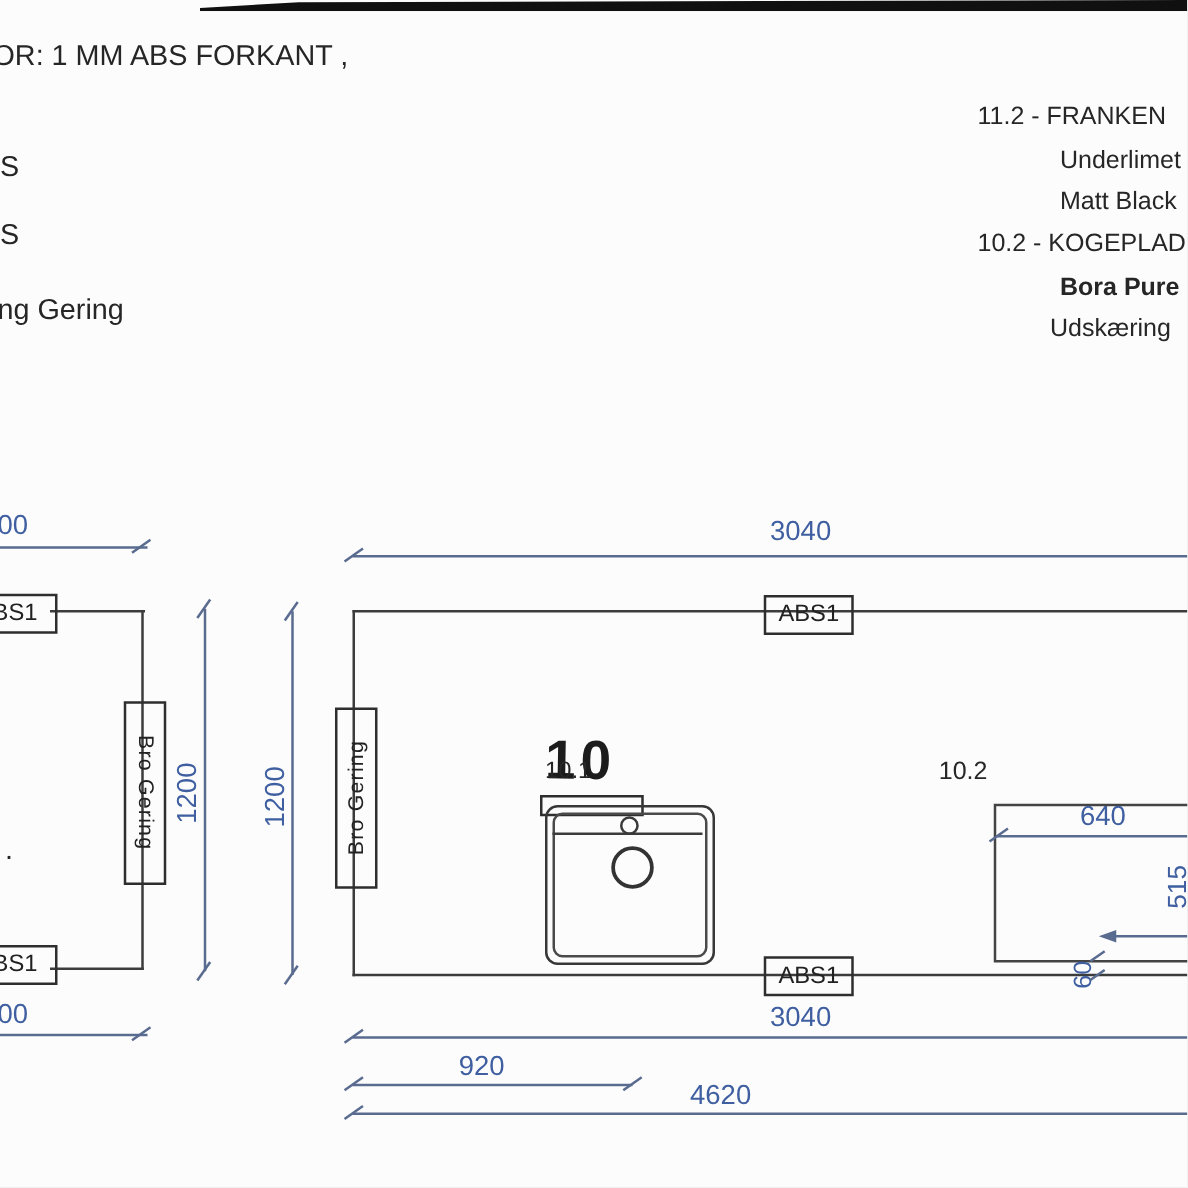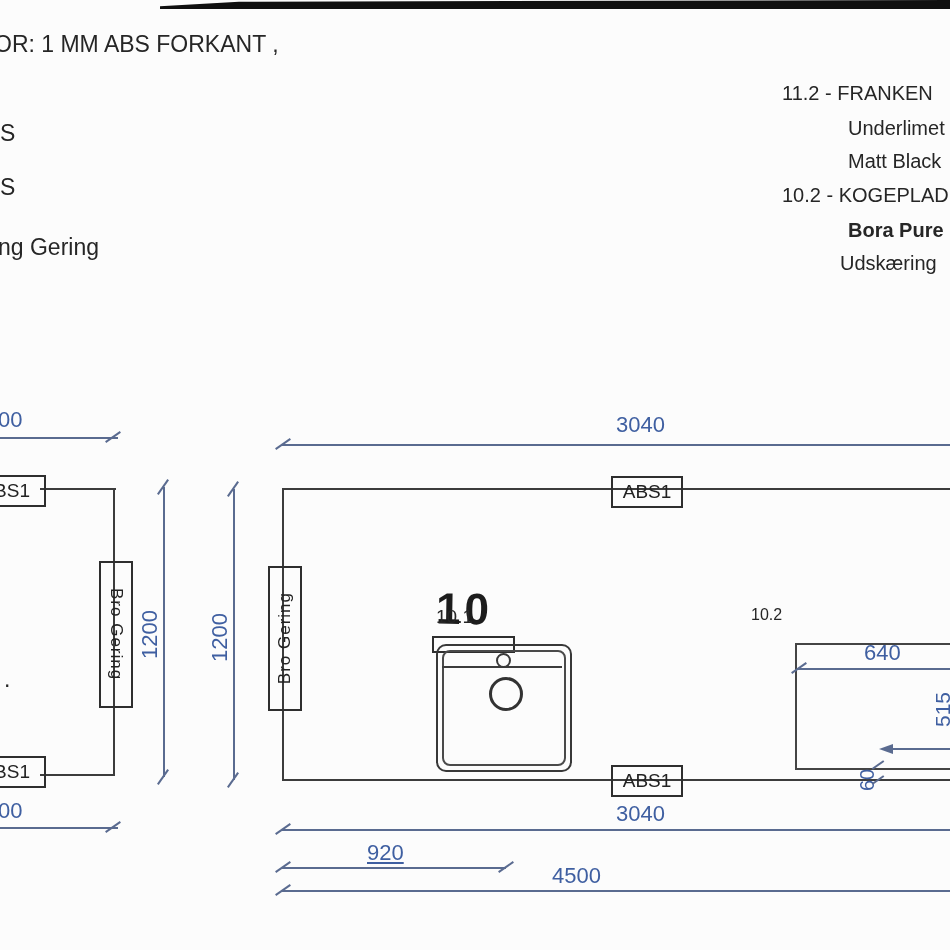--- a/index.html
+++ b/index.html
@@ -100,39 +100,39 @@
   </div>
 
   <div class="dimtext" style="left:616px;top:412px;">3040</div>
   <div class="dimh" style="left:282px;top:444px;width:668px;"></div>
   <div class="tick" style="left:274px;top:443px;"></div>
 
   <div class="dimtext" style="left:616px;top:801px;">3040</div>
   <div class="dimh" style="left:282px;top:829px;width:668px;"></div>
   <div class="tick" style="left:274px;top:828px;"></div>
 
-  <div class="dimtext" style="left:367px;top:840px;text-decoration:underline;">920</div>
+  <div class="dimtext" style="left:367px;top:840px;">920</div>
   <div class="dimh" style="left:282px;top:867px;width:224px;"></div>
   <div class="tick" style="left:274px;top:866px;"></div>
   <div class="tick" style="left:497px;top:866px;"></div>
 
-  <div class="dimtext" style="left:552px;top:863px;">4500</div>
+  <div class="dimtext" style="left:552px;top:863px;">4620</div>
   <div class="dimh" style="left:282px;top:890px;width:668px;"></div>
   <div class="tick" style="left:274px;top:889px;"></div>
 
   <div class="t refbig" style="left:436px;top:584px;">10</div>
   <div class="t" style="left:436px;top:606px;font-size:19px;">10.1</div>
   <div style="position:absolute;left:432px;top:636px;width:79px;height:13px;border:2px solid #2e2e2e;"></div>
   <div style="position:absolute;left:436px;top:644px;width:132px;height:124px;border:2px solid #383838;border-radius:10px;"></div>
   <div style="position:absolute;left:442px;top:650px;width:120px;height:112px;border:2px solid #4a4a4a;border-radius:8px;"></div>
   <div class="hline" style="left:442px;top:666px;width:120px;border-top-width:2px;"></div>
   <div class="circle" style="left:496px;top:653px;width:11px;height:11px;border:2px solid #3a3a3a;"></div>
   <div class="circle" style="left:489px;top:677px;width:28px;height:28px;border:3px solid #333;"></div>
 
-  <div class="t" style="left:751px;top:606px;font-size:16px;">10.2</div>
+  <div class="t" style="left:751px;top:606px;font-size:20px;">10.2</div>
   <div style="position:absolute;left:795px;top:643px;width:165px;height:123px;border:2px solid #444;"></div>
 
   <div class="dimtext" style="left:864px;top:640px;">640</div>
   <div class="dimh" style="left:797px;top:668px;width:153px;"></div>
   <div class="tick" style="left:790px;top:667px;"></div>
 
   <div class="dimtext rot" style="left:931px;top:727px;font-size:21px;">515</div>
 
   <div class="dimh" style="left:886px;top:748px;width:64px;"></div>
   <div class="arrowhead" style="left:879px;top:744px;"></div>

